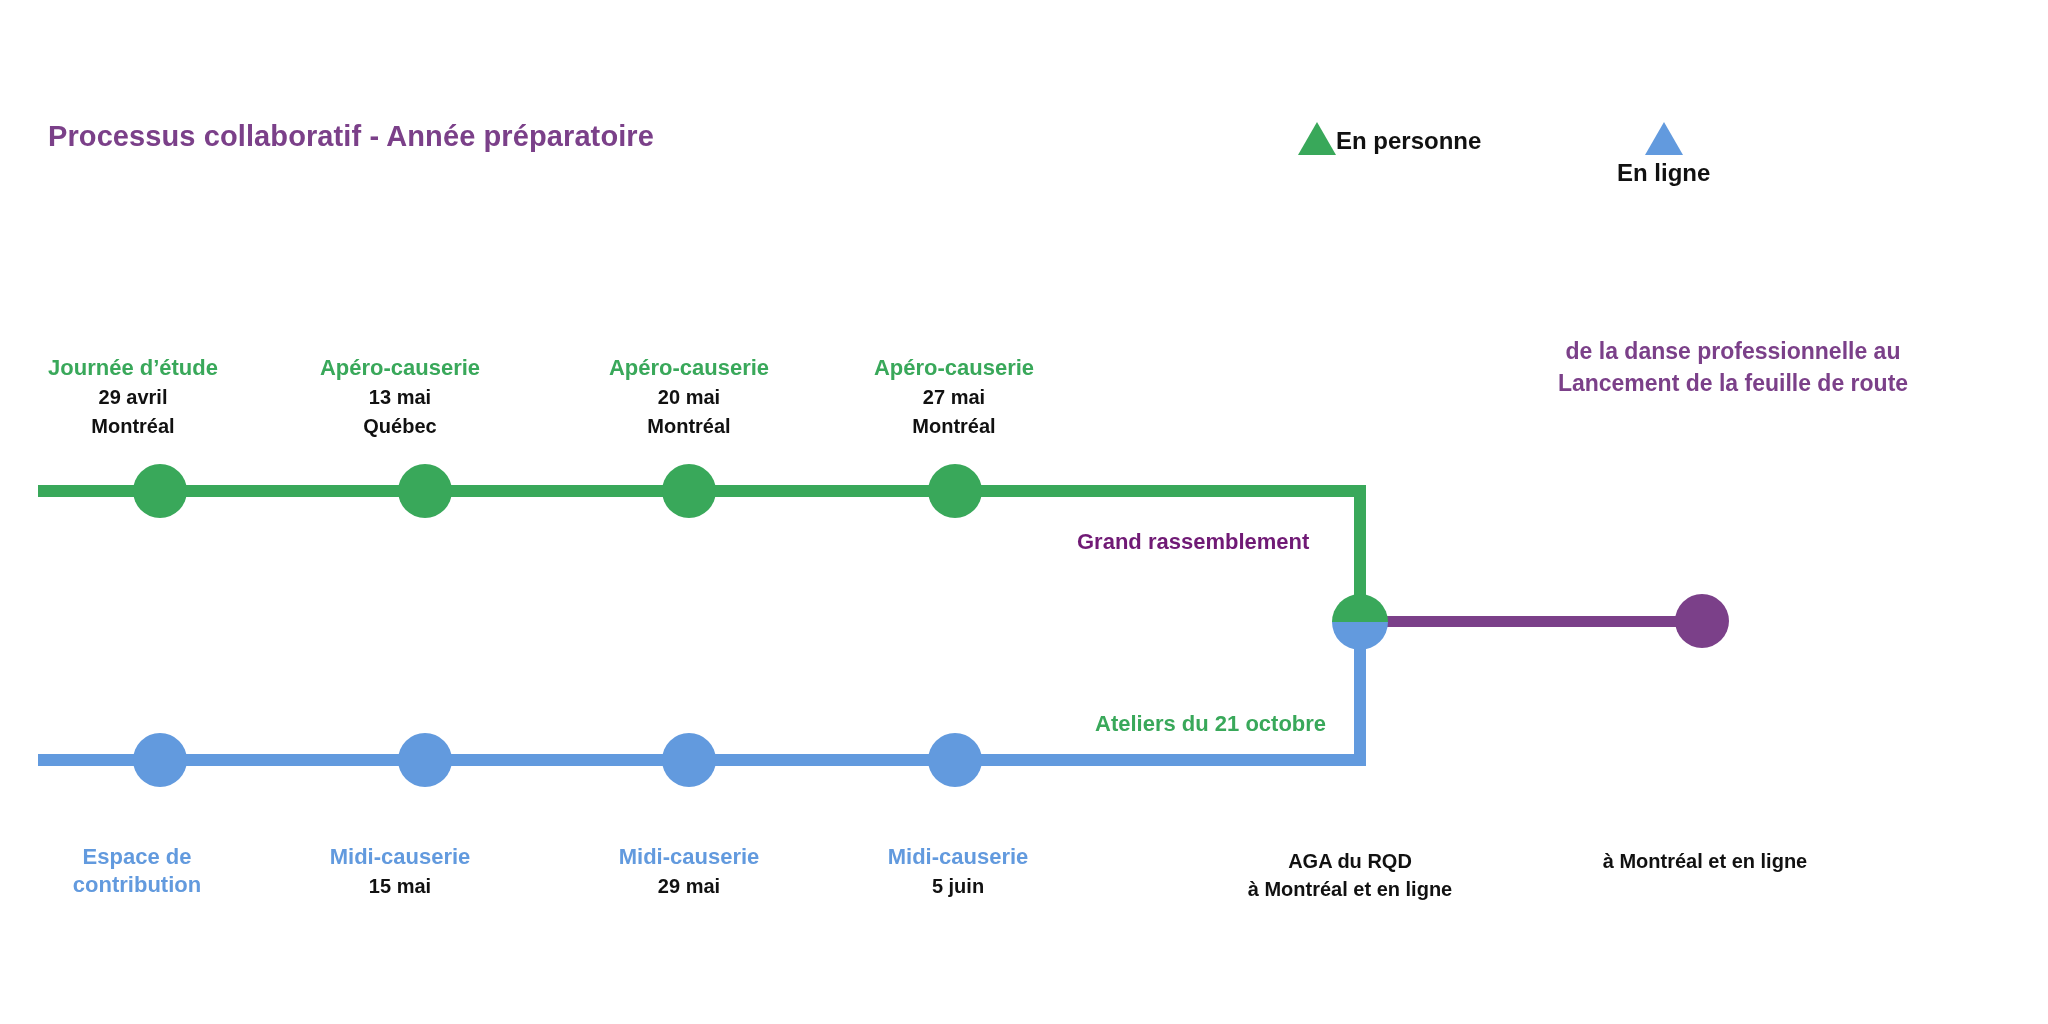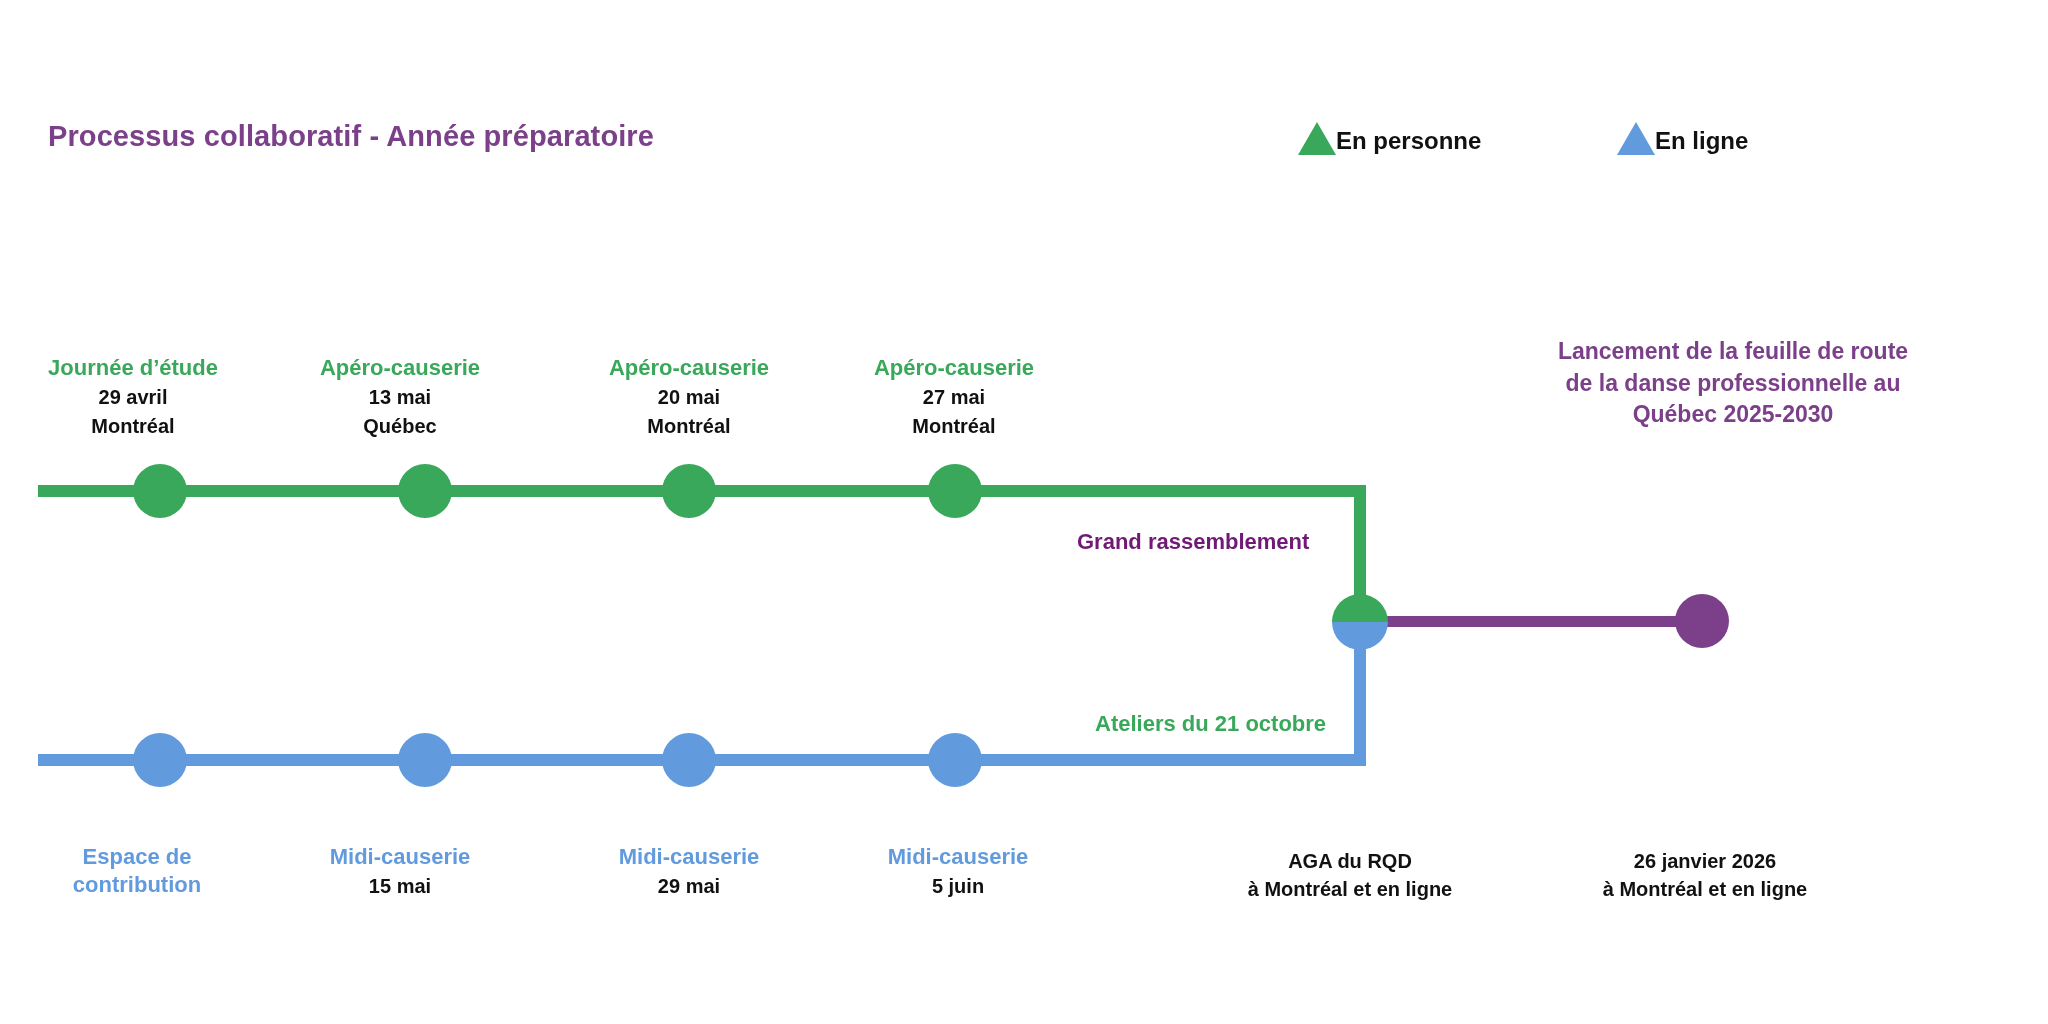--- a/index.html
+++ b/index.html
@@ -31,21 +31,21 @@
     white-space: nowrap;
   }
 
   .legend {
     position: absolute;
     top: 122px;
     display: flex;
     align-items: center;
   }
   .legend-a { left: 1298px; }
-  .legend-b { left: 1617px; }
+  .legend-b { left: 1617px; flex-direction: column; }
   .legend-tri {
     width: 0;
     height: 0;
     border-left: 19px solid transparent;
     border-right: 19px solid transparent;
     border-bottom: 33px solid #39a85a;
   }
   .legend-tri.blue { border-bottom-color: #629ade; }
   .legend-label {
     font-size: 24px;
@@ -244,23 +244,22 @@
     <div class="evt-line">20 mai</div>
     <div class="evt-line">Montréal</div>
   </div>
   <div class="evt top" style="left:851px; top:354px; width:206px;">
     <div class="evt-title green">Apéro-causerie</div>
     <div class="evt-line">27 mai</div>
     <div class="evt-line">Montréal</div>
   </div>
 
   <div class="milestone-title">
+    <div>de la danse professionnelle au</div>
     <div>Lancement de la feuille de route</div>
-    <div>de la danse professionnelle au</div>
-    <div>Québec 2025-2030</div>
   </div>
 
   <div class="branch-caption blue caption-grand">Grand rassemblement</div>
   <div class="branch-caption green caption-ateliers">Ateliers du 21 octobre</div>
 
   <div class="evt bottom" style="left:57px; top:843px; width:160px; text-align:center;">
     <div class="evt-title blue wrap">Espace de</div>
     <div class="evt-title blue wrap">contribution</div>
   </div>
   <div class="evt bottom" style="left:297px; top:843px; width:206px;">
@@ -275,17 +274,16 @@
     <div class="evt-title blue">Midi-causerie</div>
     <div class="evt-line">5 juin</div>
   </div>
 
   <div class="plain plain-aga">
     <div>AGA du RQD</div>
     <div>à Montréal et en ligne</div>
   </div>
 
   <div class="plain plain-janvier">
-    <div>26 janvier 2026</div>
     <div>à Montréal et en ligne</div>
   </div>
 
 </div>
 
 </body></html>

